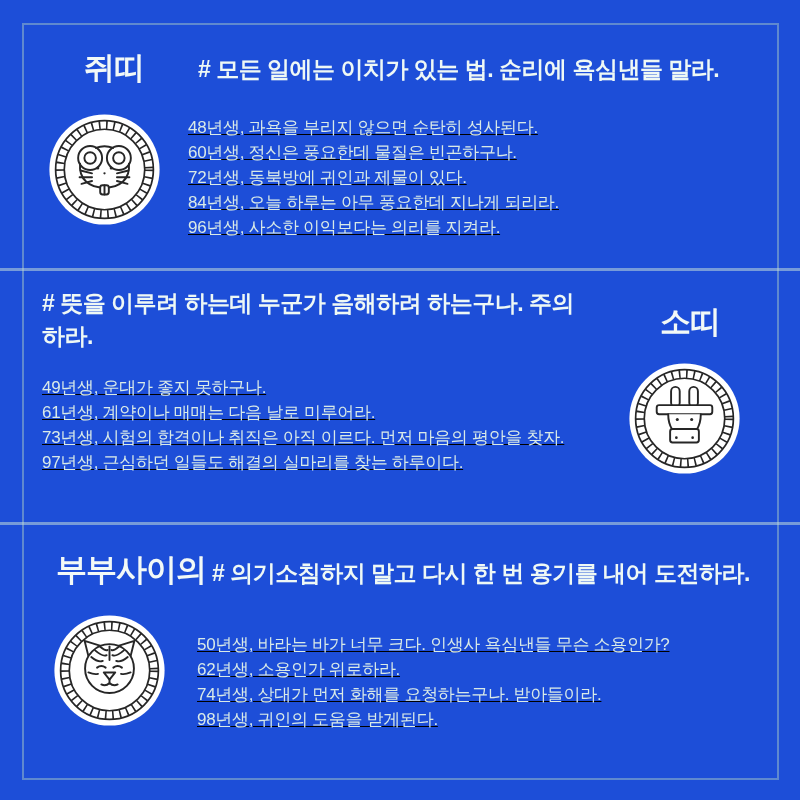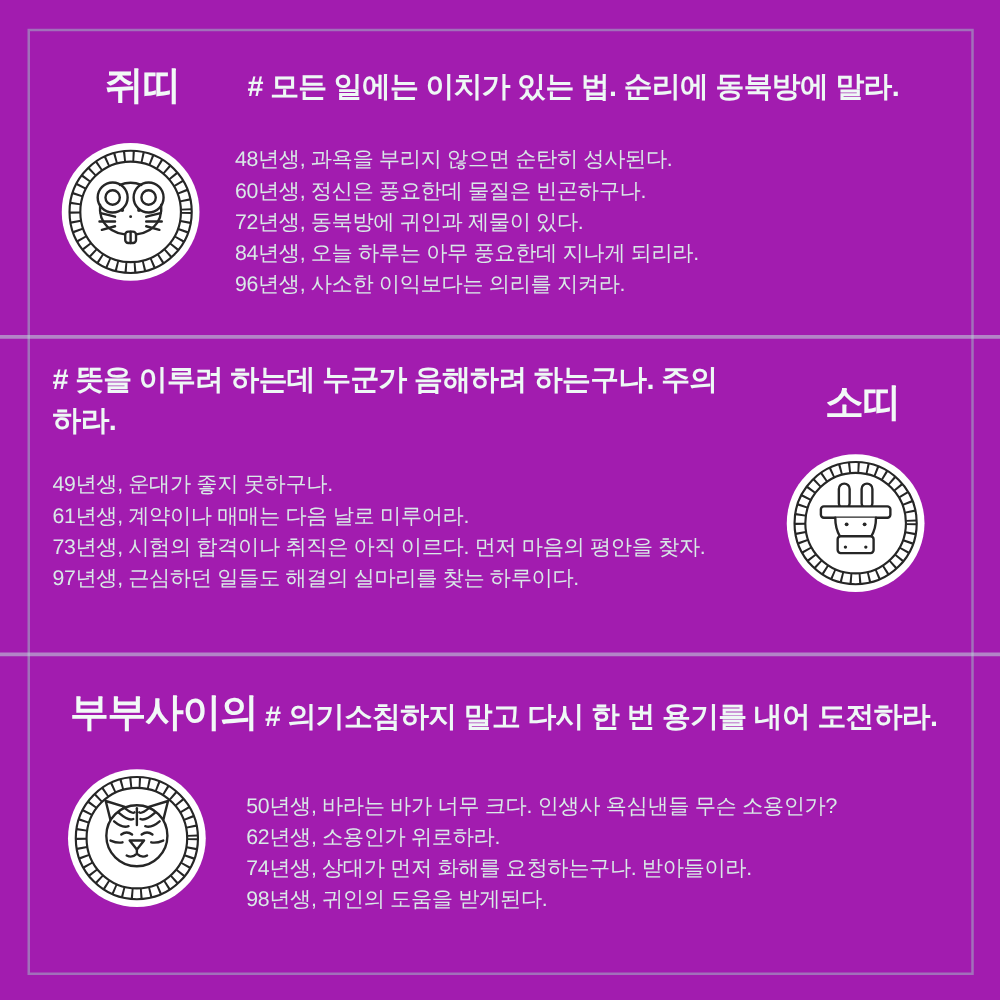--- a/index.html
+++ b/index.html
@@ -1,18 +1,18 @@
 <!DOCTYPE html>
 <html><head>
 <meta charset="utf-8">
 <style>
   html,body{margin:0;padding:0;background:#1f5356;}
   .canvas{
     position:relative;width:800px;height:800px;overflow:hidden;
-    background:#a21caf;
+    background:#1d4ed8;
     font-family:"Liberation Sans",sans-serif;
   }
   .frame{
     position:absolute;left:22px;top:23px;width:753px;height:753px;
     border:2px solid rgba(162,196,197,0.5);
   }
   .divider{
     position:absolute;left:0;width:800px;height:3px;
     background:rgba(193,218,218,0.55);
   }
@@ -20,21 +20,21 @@
     position:absolute;font-size:31px;font-weight:bold;color:#f2f9f7;
     letter-spacing:-1px;white-space:nowrap;
   }
   .headline{
     position:absolute;font-size:23px;font-weight:bold;color:#eef8f5;
     letter-spacing:-0.5px;white-space:nowrap;line-height:30px;
   }
   .headline.wrap{
     white-space:normal;width:578px;line-height:33px;word-break:keep-all;
   }
-  .fortune-body{position:absolute;}
+  .fortune-body{position:absolute;text-decoration:underline;}
   .fortune-line{
     font-size:17px;color:#d9eae7;line-height:25px;white-space:nowrap;
     letter-spacing:-0.3px;
   }
   .badge{position:absolute;width:115px;height:115px;}
   .badge svg{display:block;width:115px;height:115px;}
 </style>
 </head>
 <body>
 
@@ -65,21 +65,21 @@
           <circle cx="67" cy="58.5" r="1.6" fill="#262626" stroke="none"></circle>
           <circle cx="60" cy="64" r="1.2" fill="#262626" stroke="none"></circle>
           <path d="M47,64 L35,61 M47,68 L34,68 M47,72 L36,75"></path>
           <path d="M73,64 L85,61 M73,68 L86,68 M73,72 L84,75"></path>
           <rect x="55.5" y="76.5" width="9" height="9.5" rx="2.5" fill="#ffffff"></rect>
           <path d="M60,76.5 V86"></path>
         </g>
       </svg>
     </div>
 
-    <div class="headline" style="left:198px;top:54px"># 모든 일에는 이치가 있는 법. 순리에 동북방에 말라.</div>
+    <div class="headline" style="left:198px;top:54px"># 모든 일에는 이치가 있는 법. 순리에 욕심낸들 말라.</div>
 
     <div class="fortune-body" style="left:188px;top:115px">
       <div class="fortune-line">48년생, 과욕을 부리지 않으면 순탄히 성사된다.</div>
       <div class="fortune-line">60년생, 정신은 풍요한데 물질은 빈곤하구나.</div>
       <div class="fortune-line">72년생, 동북방에 귀인과 제물이 있다.</div>
       <div class="fortune-line">84년생, 오늘 하루는 아무 풍요한데 지나게 되리라.</div>
       <div class="fortune-line">96년생, 사소한 이익보다는 의리를 지켜라.</div>
     </div>
   </div>
 

